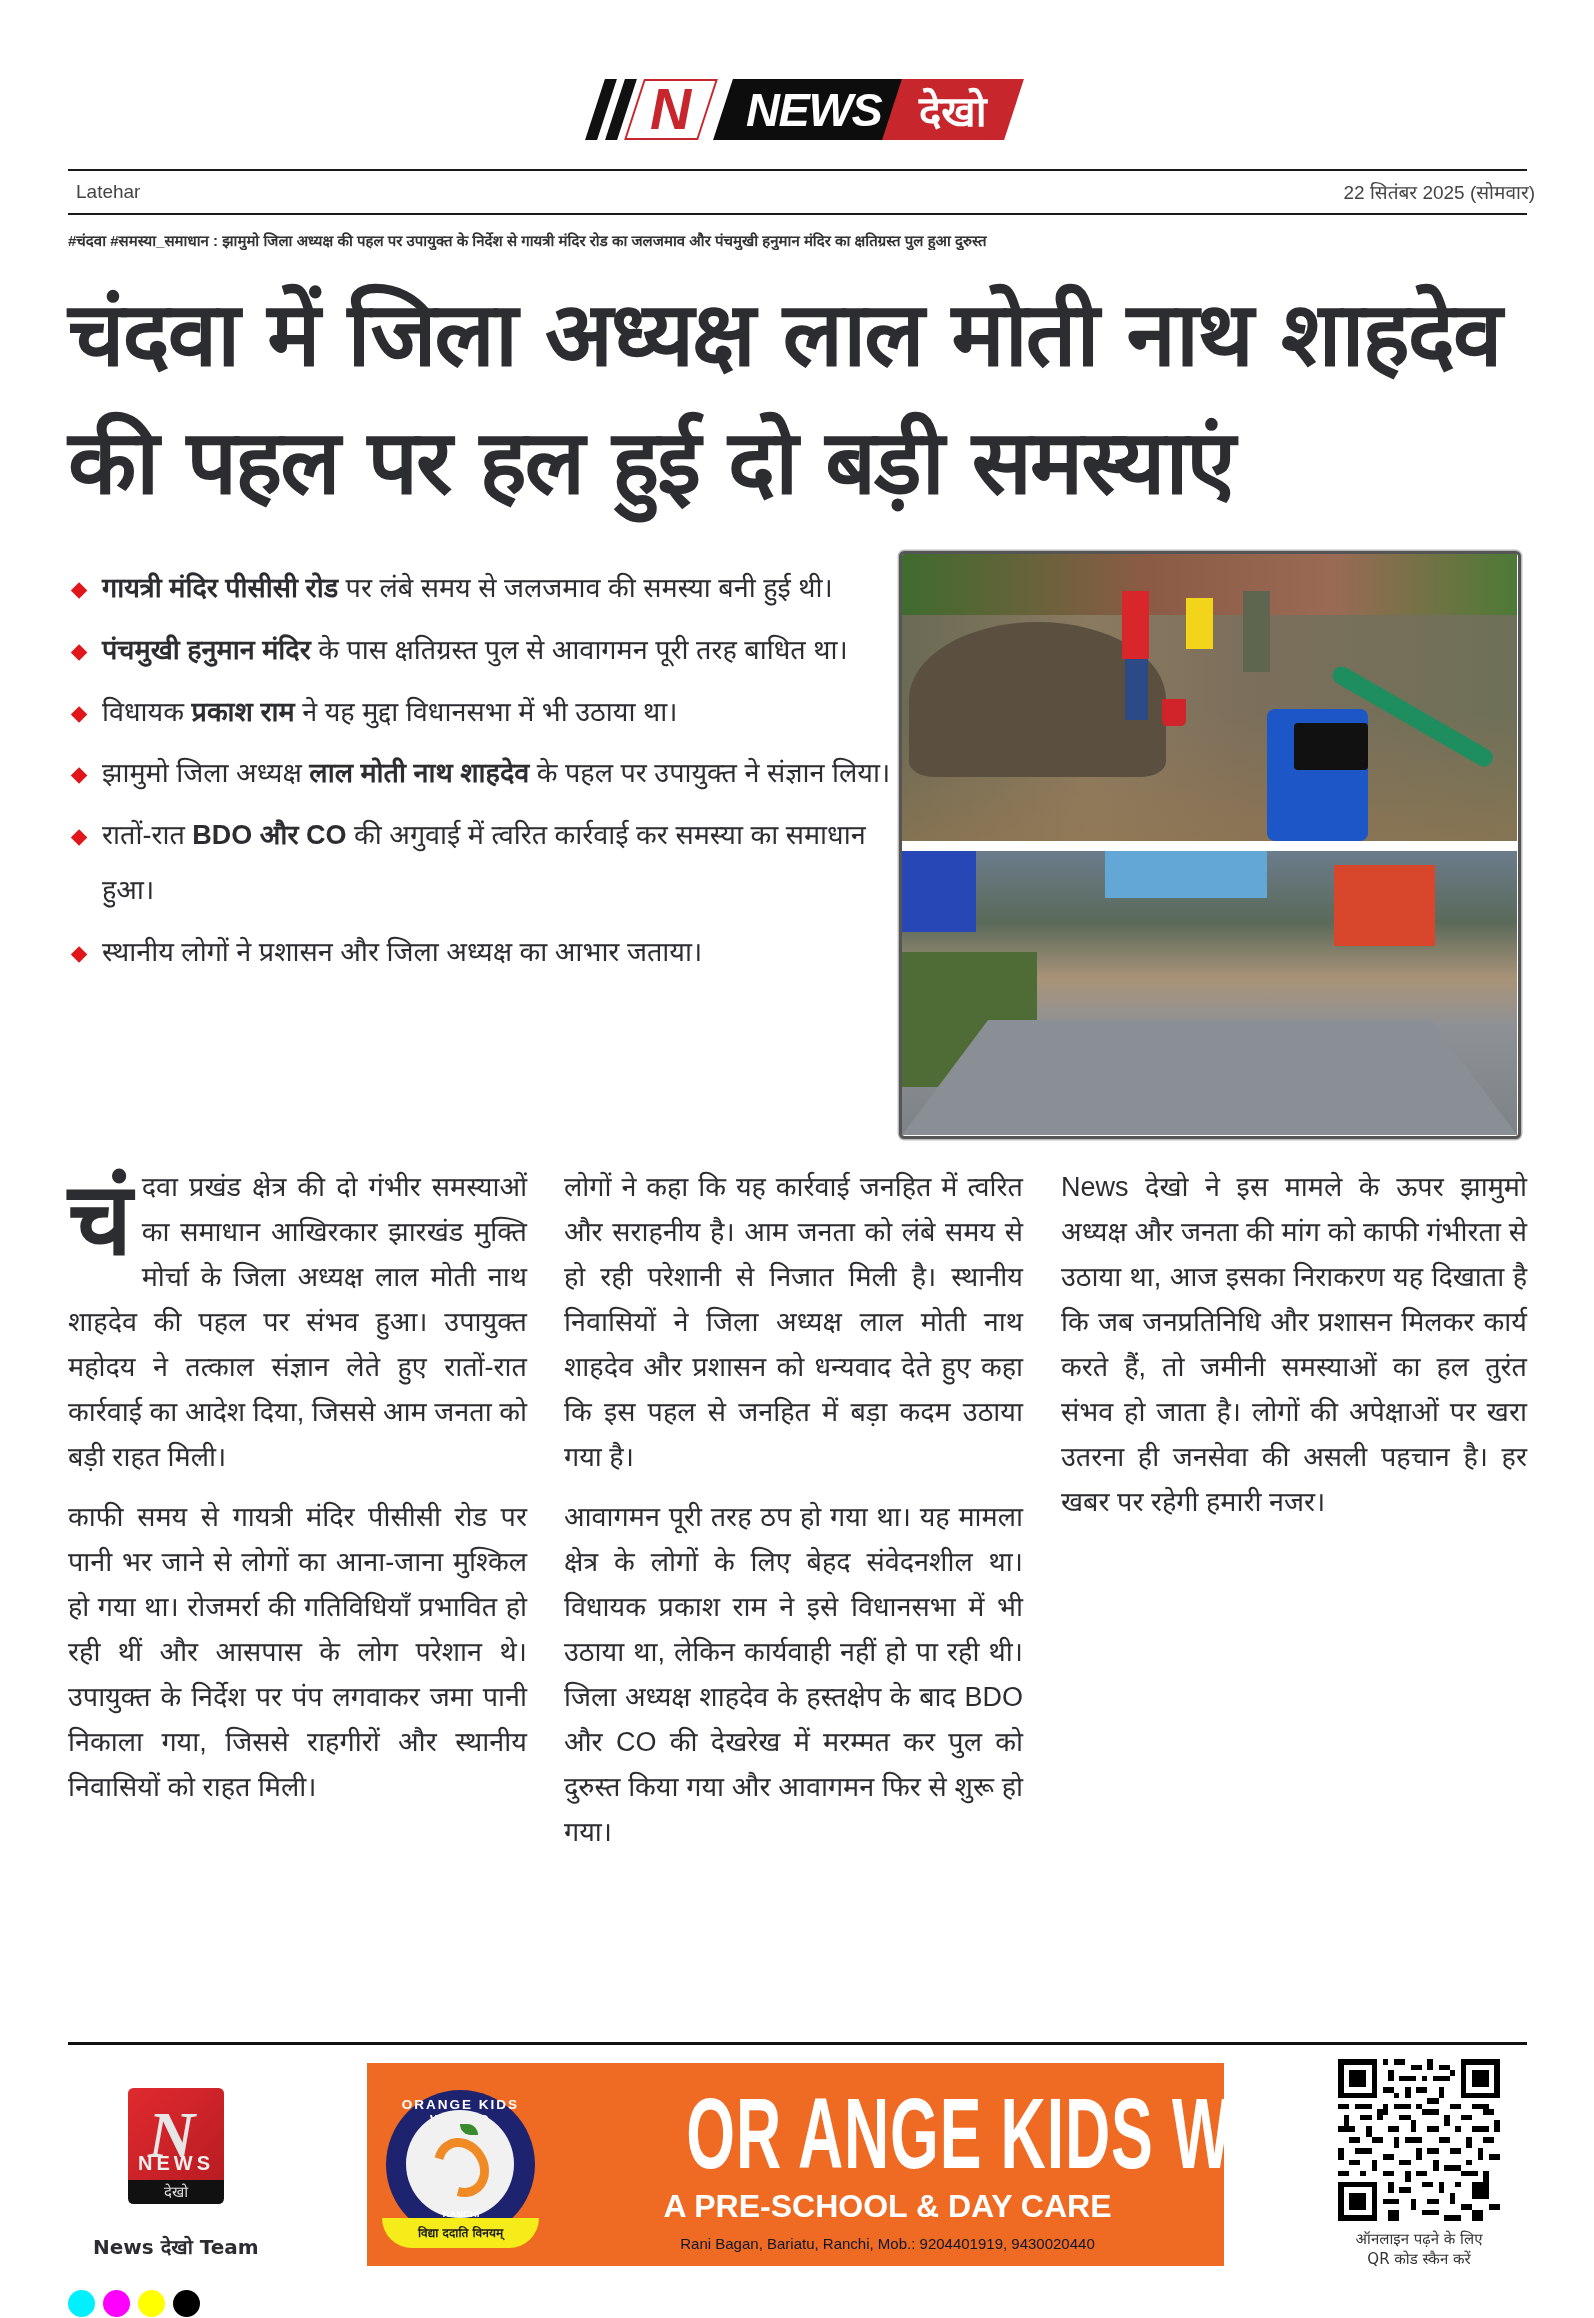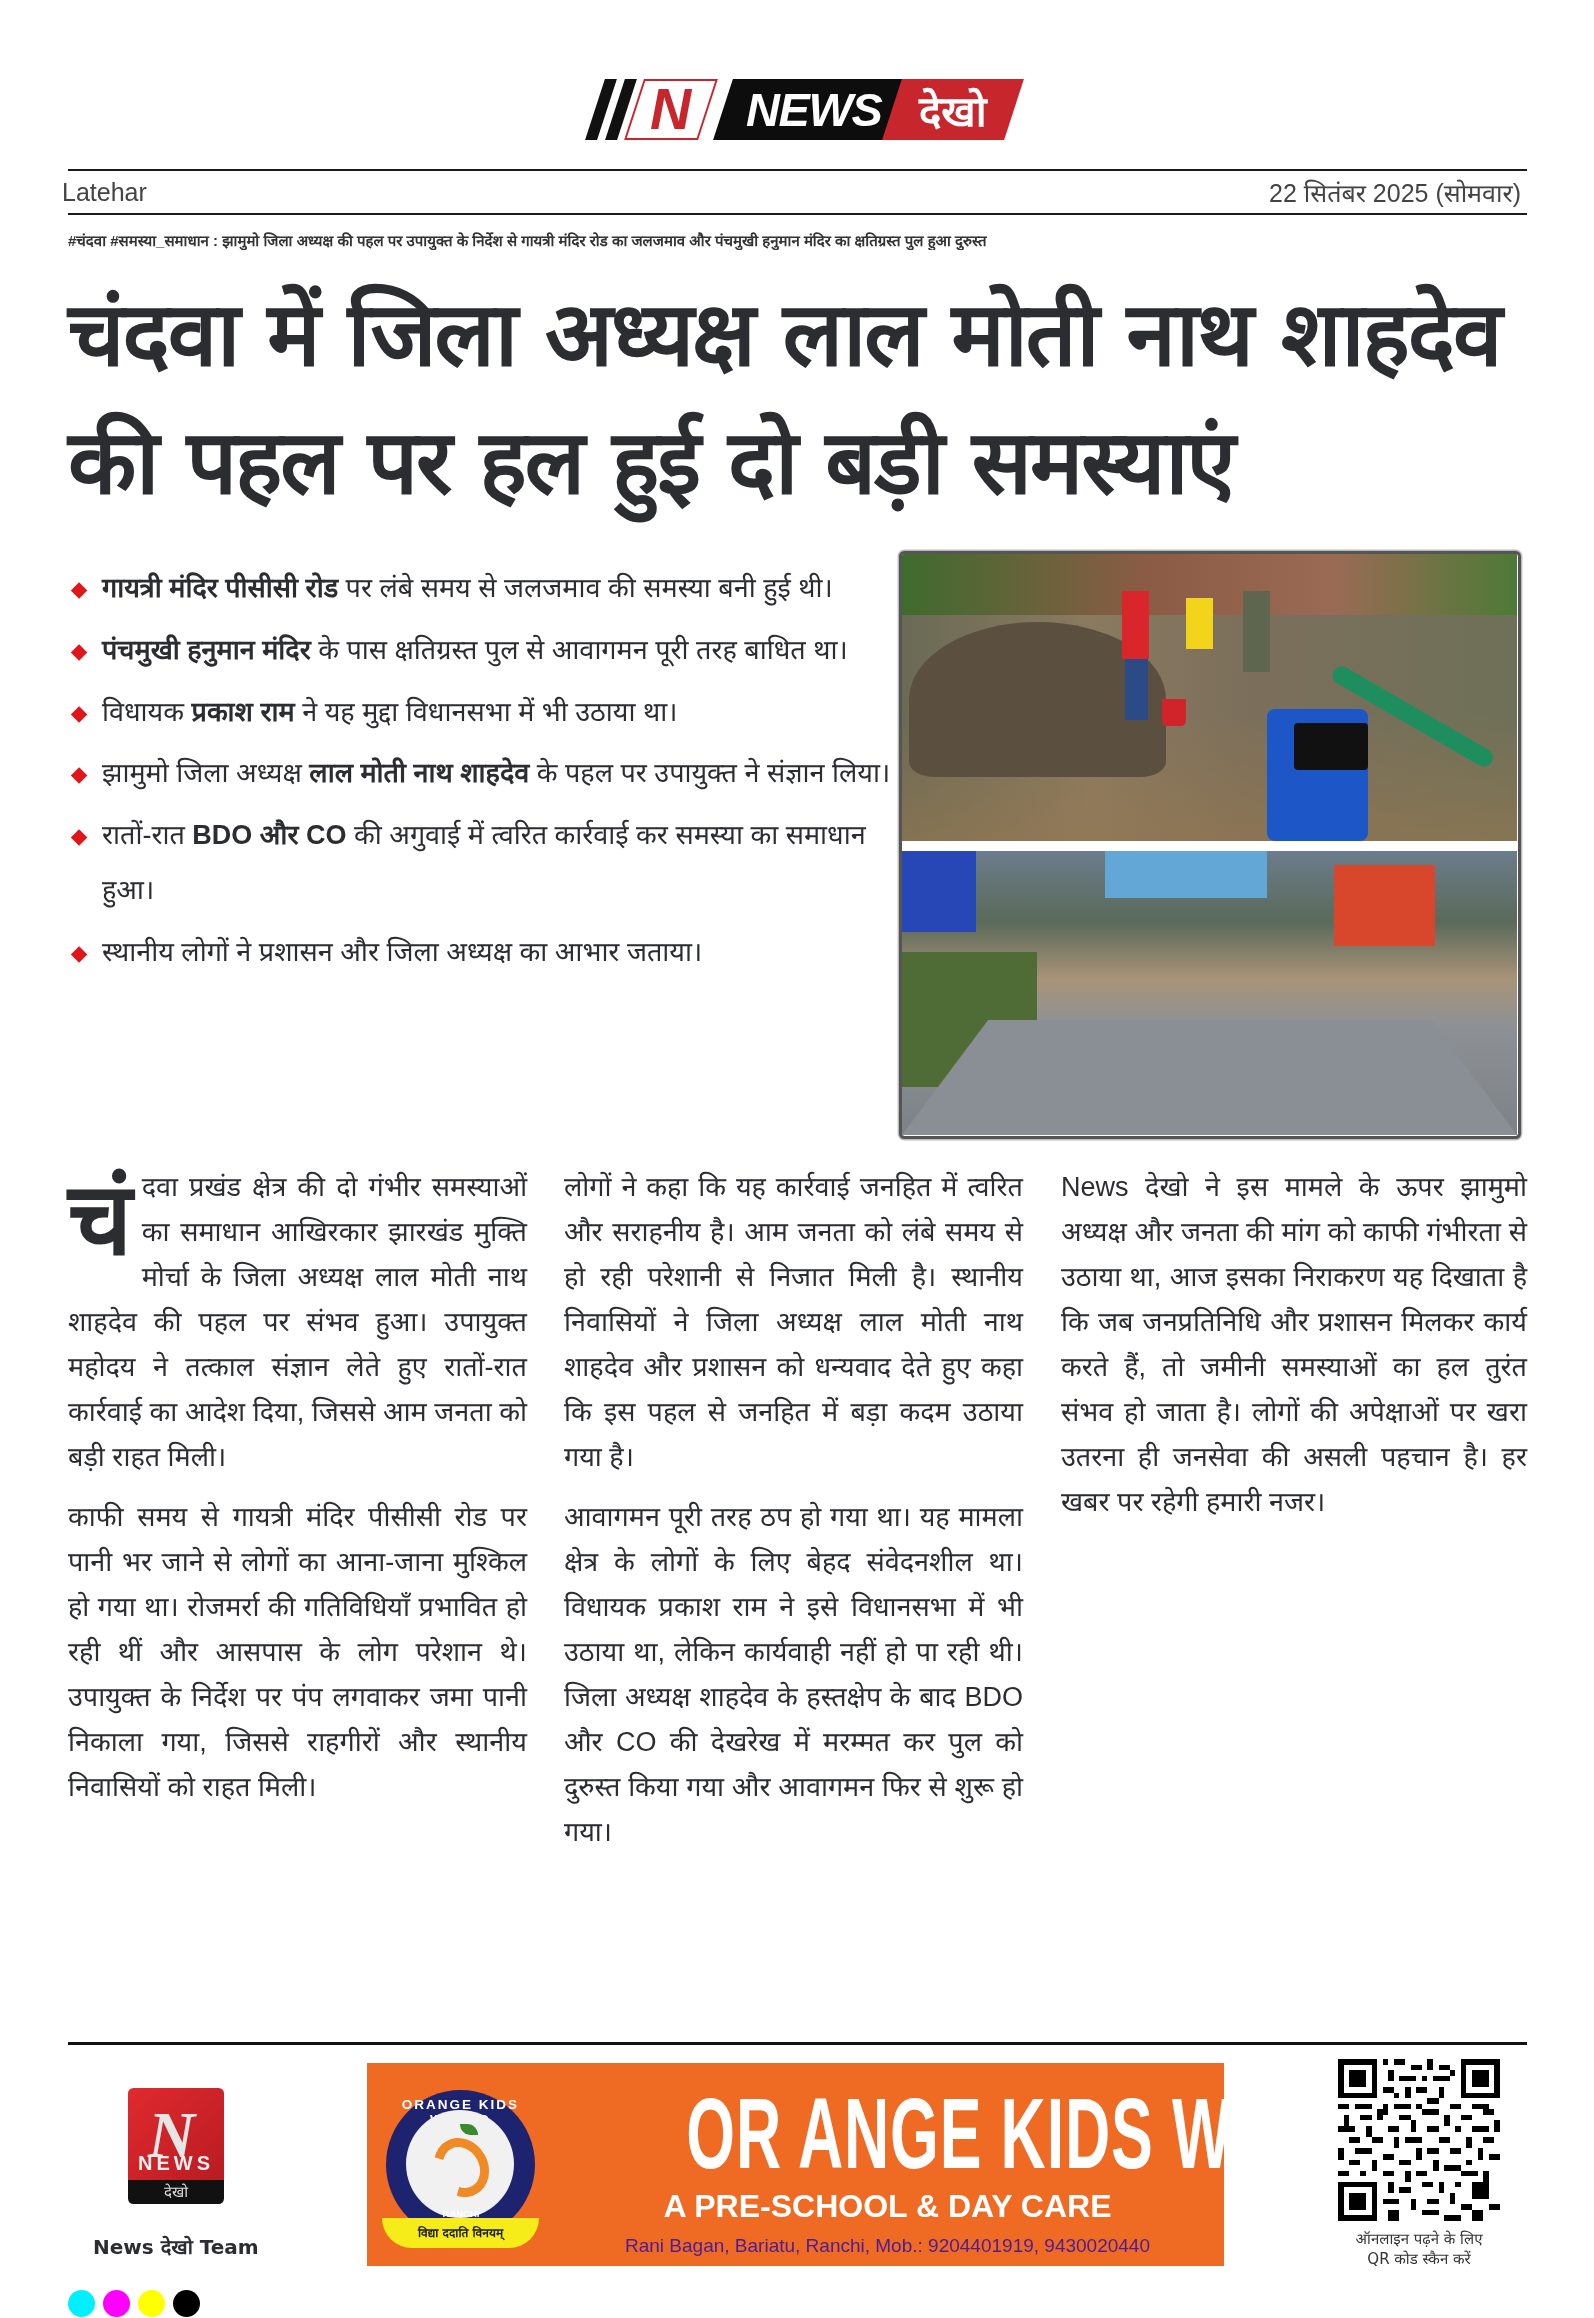--- a/index.html
+++ b/index.html
@@ -12,21 +12,21 @@
     .logo .stripe { position: absolute; top: 5.4px; width: 12px; height: 61px; background: #111; transform: skewX(-18deg); }
     .logo .nbox { position: absolute; left: 53px; top: 5.4px; width: 74px; height: 61px; background: #fff; border: 2px solid #c8262d; transform: skewX(-18deg); display:flex; align-items:center; justify-content:center; }
     .logo .nbox span { transform: skewX(18deg); font-family: "Liberation Sans", sans-serif; font-weight: 700; font-style: italic; font-size: 57px; color: #c8262d; line-height: 1; }
     .logo .black { position: absolute; left: 142px; top: 5.4px; width: 182px; height: 61px; background: #0d0d0d; transform: skewX(-18deg); display:flex; align-items:center; justify-content:center; }
     .logo .black span { transform: skewX(18deg); font-family: "Liberation Sans", sans-serif; font-weight: 700; font-style: italic; font-size: 47px; color: #fff; letter-spacing: -1.4px; }
     .logo .red { position: absolute; left: 311px; top: 5.4px; width: 122px; height: 61px; background: #c8262d; transform: skewX(-18deg); display:flex; align-items:center; justify-content:center; }
     .logo .red span { transform: skewX(18deg); font-weight: 700; font-size: 42px; color: #fff; }
 
     
     .rule { position: absolute; left: 68px; width: 1459px; height: 2px; background: #1a1a1a; }
-    .dateline { position: absolute; left: 62px; top: 176px; width: 1459px; height: 32px; display: flex; justify-content: space-between; align-items: center; font-size: 25px; color: #444; font-family: "Liberation Sans", sans-serif; }
+    .dateline { position: absolute; left: 76px; top: 176px; width: 1459px; height: 32px; display: flex; justify-content: space-between; align-items: center; font-size: 19px; color: #444; font-family: "Liberation Sans", sans-serif; }
 
     .tagline { position: absolute; left: 68px; top: 230px; width: 1459px; font-size: 15px; font-weight: 700; color: #333; font-family: "Liberation Sans", sans-serif; white-space: nowrap; overflow: hidden; }
 
     .headline { position: absolute; left: 68px; top: 270px; width: 1486px; font-size: 89px; line-height: 128px; font-weight: 700; color: #2b2d31; font-family: "DejaVu Sans", sans-serif; letter-spacing: -2px; }
 
     
     .bullets { position: absolute; left: 68px; top: 561px; width: 824px; list-style: none; }
     .bullets li { position: relative; padding-left: 34px; font-size: 27px; line-height: 55px; color: #2b2d31; margin-bottom: 6.8px; font-family: "Liberation Sans", sans-serif; }
     .bullets li .dia { position: absolute; left: 2.7px; top: 0; color: #e0161b; font-size: 21.6px; }
     .bullets li b { font-weight: 700; }
@@ -64,21 +64,21 @@
     .ad-badge { position: absolute; left: 19px; top: 27px; width: 149px; height: 159px; }
     .ad-badge .ring { position:absolute; left:0; top:0; width:149px; height:149px; border-radius:50%; background:#1e2370; }
     .ad-badge .inner { position:absolute; left:20px; top:20px; width:108px; height:108px; border-radius:50%; background:#f1f1f1; }
     .ad-badge .orange { position:absolute; left:49px; top:47px; width:53px; height:61px; border-radius:50%; border: 9.5px solid #f08a24; border-left-color: transparent; transform: rotate(-30deg); }
     .ad-badge .leaf { position:absolute; left:74px; top:34px; width:17.6px; height:10.8px; background:#3a8a2e; border-radius: 0 10.8px 0 10.8px; }
     .ad-badge .ringtxt { position:absolute; left:0; top:6.8px; width:149px; text-align:center; color:#fff; font-size:13.5px; font-weight:700; letter-spacing:2px; font-family:"Liberation Sans", sans-serif; }
     .ad-badge .ranchi { position:absolute; left:41px; top:118px; width:68px; text-align:center; color:#fff; font-size:9.5px; font-weight:700; font-family:"Liberation Sans", sans-serif; }
     .ad-badge .ribbon { position:absolute; left:-4px; top:128px; width:157px; height:30px; background:#f6ec1a; border-radius: 0 0 41px 41px; color:#1d1d1d; font-size:12px; text-align:center; line-height:30px; font-weight:700; }
     .ad-title { position: absolute; left: 196px; top: 20px; width: 649px; text-align: center; color: #fff; font-size: 101px; line-height: 101px; font-weight: 700; font-family: "Liberation Sans", sans-serif; transform: scaleX(0.62); transform-origin: center; white-space: nowrap; letter-spacing: 1.4px; }
     .ad-sub { position: absolute; left: 196px; top: 125px; width: 649px; text-align: center; color: #fff; font-size: 32px; font-weight: 700; font-family: "Liberation Sans", sans-serif; }
-    .ad-addr { position: absolute; left: 196px; top: 172px; width: 649px; text-align: center; color: #4c1d95; font-size: 19px; font-family: "Liberation Sans", sans-serif; }
+    .ad-addr { position: absolute; left: 196px; top: 172px; width: 649px; text-align: center; color: #0f172a; font-size: 15px; font-family: "Liberation Sans", sans-serif; }
 
     .qr { position: absolute; left: 1338px; top: 2059px; width: 162px; height: 162px; background: #fff; }
     .qr-caption { position: absolute; left: 1311px; top: 2229px; width: 216px; text-align: center; font-size: 15px; line-height: 20px; color: #333; }
   </style>
 </head>
 <body>
 
 <header class="masthead">
   <div class="logo">
     <div class="stripe" style="left:13.5px"></div>

